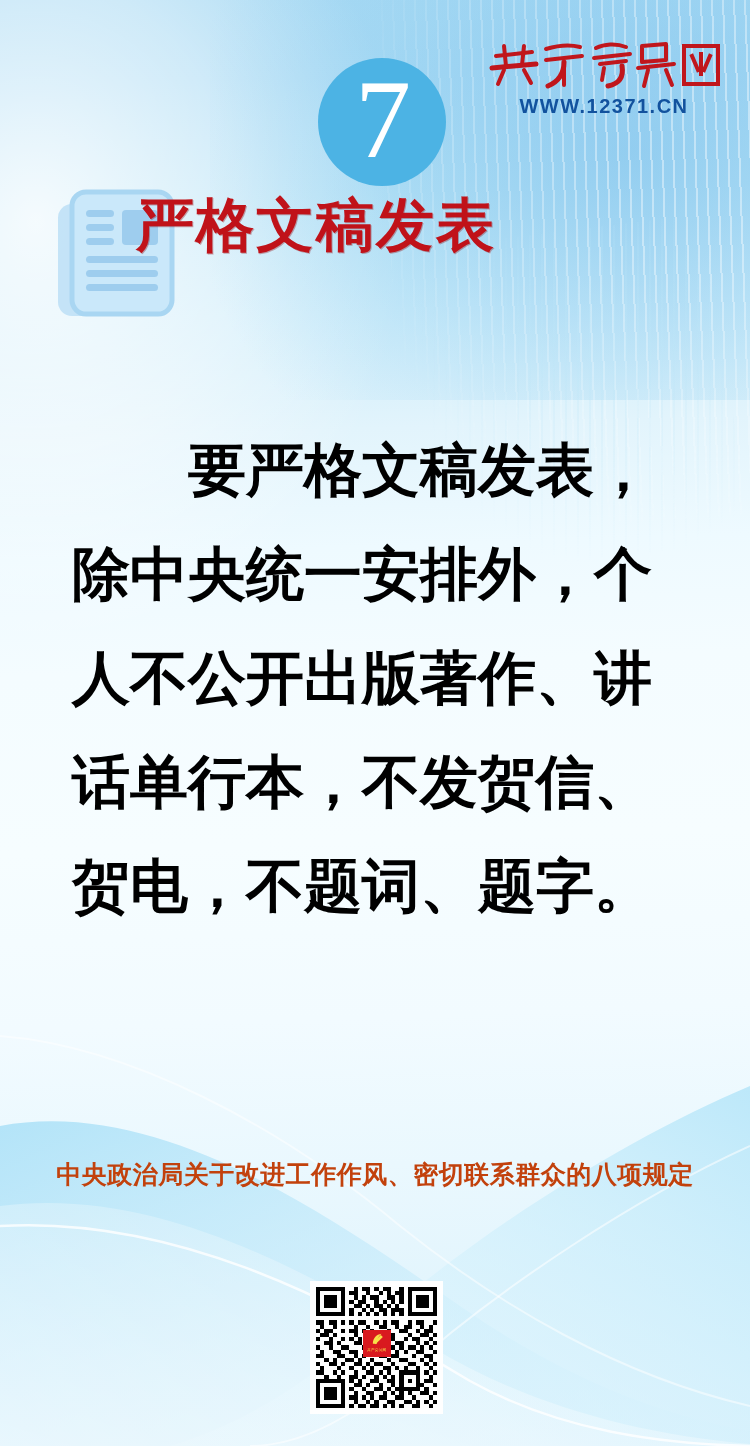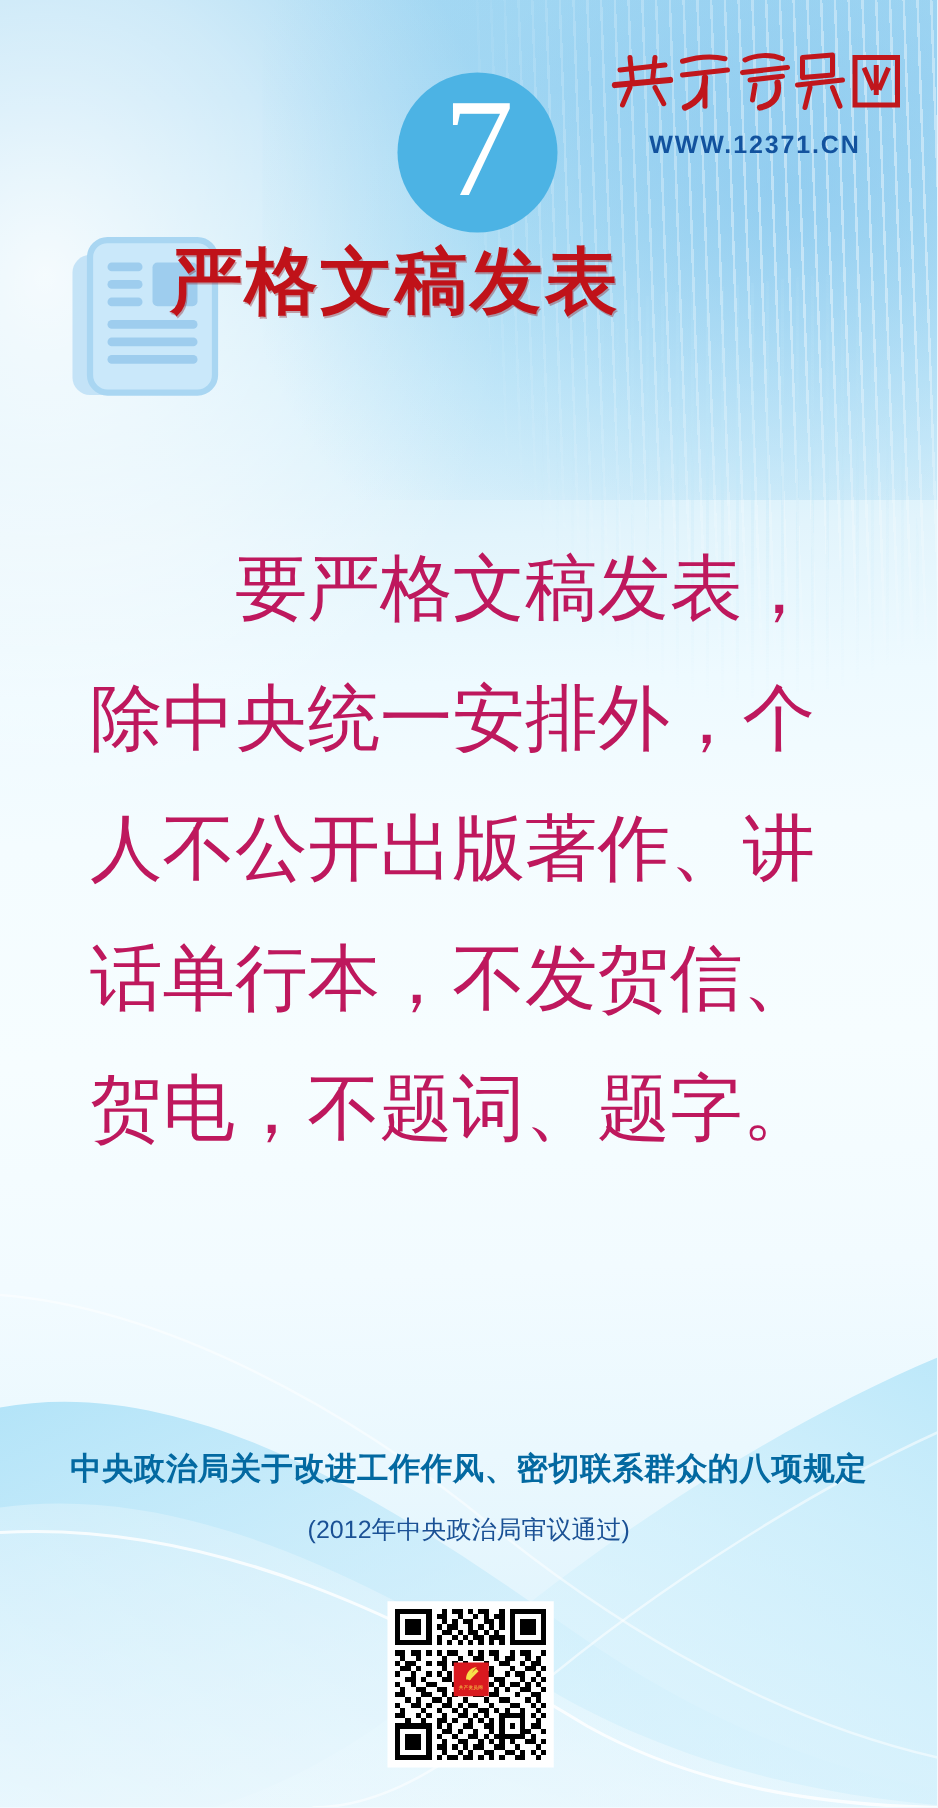--- a/index.html
+++ b/index.html
@@ -125,21 +125,21 @@
     right: 26px;
     top: 38px;
     width: 240px;
     text-align: center;
   }
   .brand-logo {
     display: block;
   }
   .brand-url {
     display: block;
-    margin-top: 13px;
+    margin-top: 3px;
     font-size: 20px;
     letter-spacing: 1.5px;
     font-weight: 700;
     color: #12529e;
     font-family: "Liberation Sans", sans-serif;
   }
 
   
   .doc-icon {
     position: absolute;
@@ -163,40 +163,40 @@
   }
 
   
   .body-text {
     position: absolute;
     left: 72px;
     top: 418px;
     width: 606px;
     font-size: 58px;
     line-height: 104px;
-    font-weight: 400;
-    color: #be185d;
+    font-weight: 700;
+    color: #000000;
     text-indent: 116px;
     letter-spacing: 0px;
     text-align: left;
     font-family: "DejaVu Sans", "Liberation Sans", sans-serif;
   }
 
   
   .footer-title {
     position: absolute;
     left: 0;
     top: 1158px;
     width: 750px;
     text-align: center;
     font-family: "Liberation Serif", "DejaVu Serif", serif;
     font-weight: 700;
     font-size: 25px;
     letter-spacing: .5px;
-    color: #0369a1;
+    color: #c2410c;
   }
   .footer-sub {
     position: absolute;
     left: 0;
     top: 1210px;
     width: 750px;
     text-align: center;
     font-family: "Liberation Sans", "DejaVu Sans", sans-serif;
     font-size: 20px;
     color: #1b5195;
@@ -329,21 +329,20 @@
     <rect x="30" y="70" width="72" height="7" rx="3.5" fill="#9ecdee"></rect>
     <rect x="30" y="84" width="72" height="7" rx="3.5" fill="#9ecdee"></rect>
     <rect x="30" y="98" width="72" height="7" rx="3.5" fill="#9ecdee"></rect>
   </svg>
 
   <div class="title">严格文稿发表</div>
 
   <div class="body-text">要严格文稿发表，除中央统一安排外，个人不公开出版著作、讲话单行本，不发贺信、贺电，不题词、题字。</div>
 
   <div class="footer-title">中央政治局关于改进工作作风、密切联系群众的八项规定</div>
-  <div class="footer-sub">(2012年中央政治局审议通过)</div>
 
   <div class="qr-wrap">
     <svg class="qr-canvas" viewBox="0 0 29 29" shape-rendering="crispEdges">
       <rect width="29" height="29" fill="#ffffff"></rect>
       <g fill="#000000">
 
         <path d="M0,0h7v7h-7z"></path>
           <path d="M1,1h5v5h-5z" fill="#fff"></path>
           <path d="M2,2h3v3h-3z" fill="#000"></path>
 

